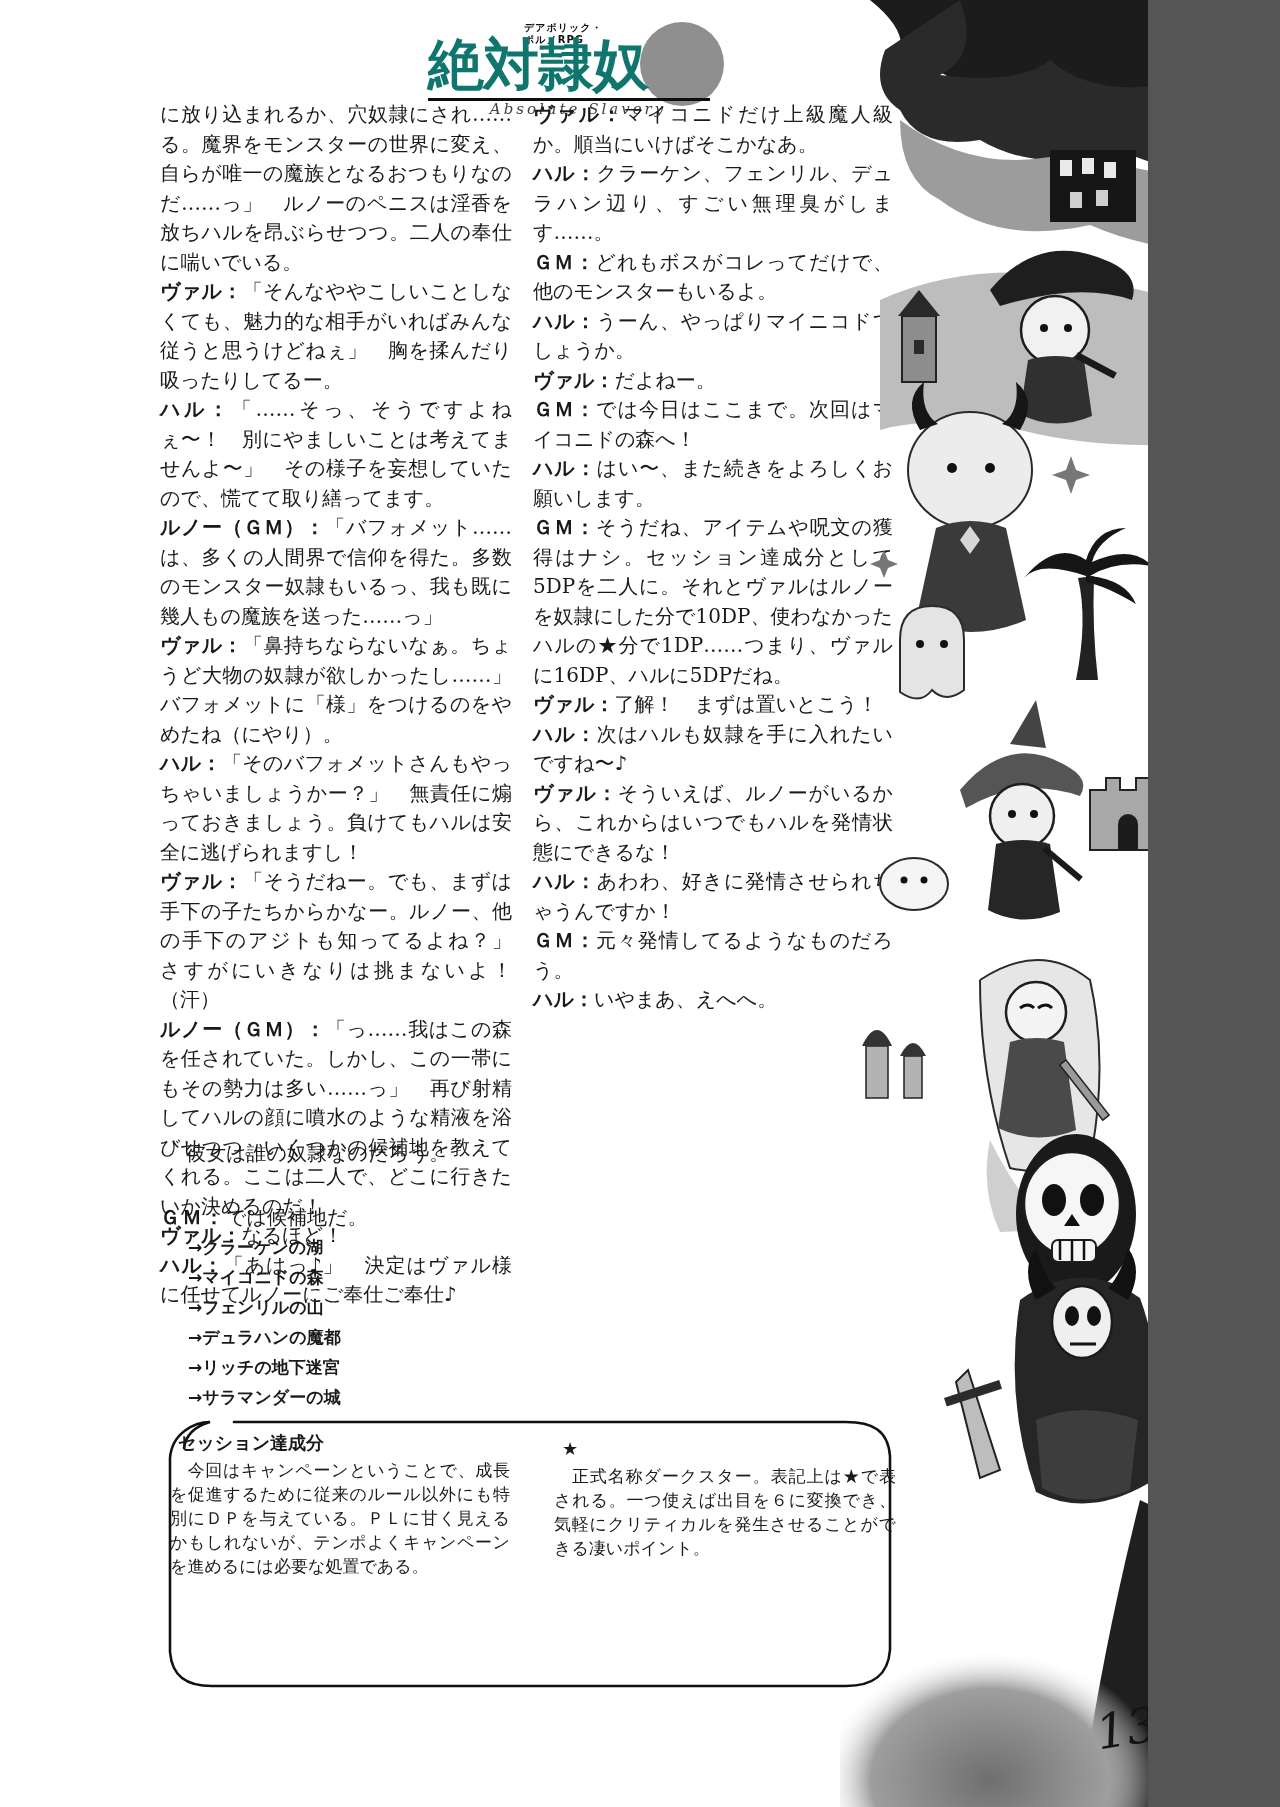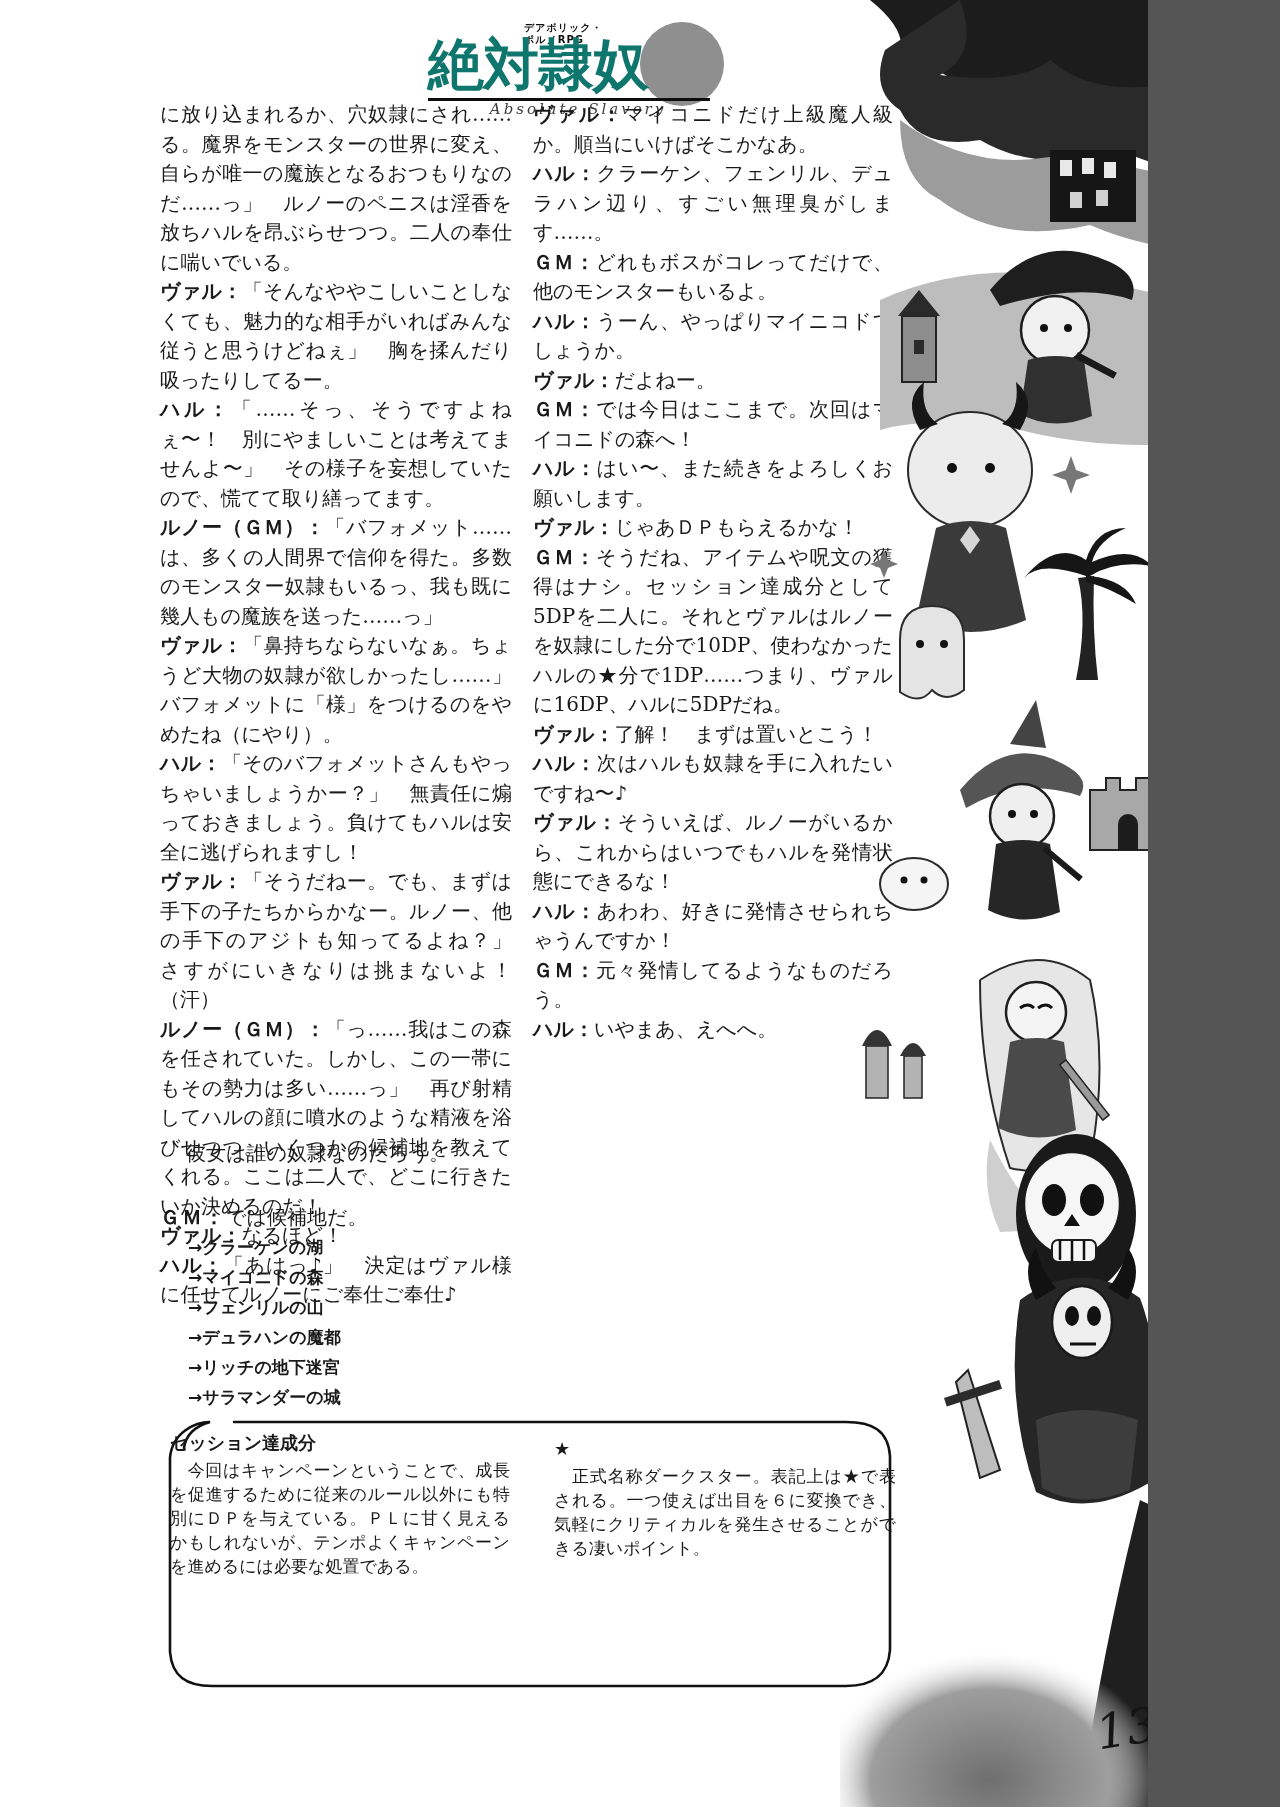--- a/index.html
+++ b/index.html
@@ -24,21 +24,21 @@
   #right-col{left:533px;top:100px;width:360px;}
   .narration{position:absolute;left:186px;top:1140px;font-size:20px;}
   .gm-block{position:absolute;left:160px;top:1202px;font-size:20px;line-height:30px;}
   .gm-line .spk{letter-spacing:2px;}
   .cand{margin-left:28px;font-family:"DejaVu Sans","Liberation Sans",sans-serif;
         font-weight:bold;font-size:17px;line-height:30px;}
   
   .notebox{position:absolute;left:146px;top:1408px;width:766px;height:292px;}
   .notebox svg{position:absolute;left:0;top:0;}
   .note-col{position:absolute;font-size:17px;line-height:24px;text-align:justify;}
-  .note-col h4{margin:0 0 4px 8px;font-family:"DejaVu Sans","Liberation Sans",sans-serif;
+  .note-col h4{margin:0 0 4px 16px;font-family:"DejaVu Sans","Liberation Sans",sans-serif;
                font-size:18px;line-height:22px;}
   .note-col p{margin:0 0 14px 8px;}
   #note-left{left:16px;top:24px;width:348px;}
   #note-right{left:400px;top:30px;width:350px;}
   
   .artwork{position:absolute;left:840px;top:0;width:440px;height:1807px;}
   
   .pageno{position:absolute;left:1096px;top:1700px;font-size:48px;font-style:italic;
           color:#141414;transform:rotate(-9deg);font-family:"DejaVu Serif","Liberation Serif",serif;}
 </style>
@@ -110,21 +110,20 @@
       <p><b class="spk">ＧＭ：</b><span>どれもボスがコレってだけで、他のモンスターもいるよ。</span></p>
 
       <p><b class="spk">ハル：</b><span>うーん、やっぱりマイニコドでしょうか。</span></p>
 
       <p><b class="spk">ヴァル：</b><span>だよねー。</span></p>
 
       <p><b class="spk">ＧＭ：</b><span>では今日はここまで。次回はマイコニドの森へ！</span></p>
 
       <p><b class="spk">ハル：</b><span>はい〜、また続きをよろしくお願いします。</span></p>
 
-      <p><b class="spk">ヴァル：</b><span>じゃあＤＰもらえるかな！</span></p>
 
       <p><b class="spk">ＧＭ：</b><span>そうだね、アイテムや呪文の獲得はナシ。セッション達成分として5DPを二人に。それとヴァルはルノーを奴隷にした分で10DP、使わなかったハルの★分で1DP……つまり、ヴァルに16DP、ハルに5DPだね。</span></p>
 
       <p><b class="spk">ヴァル：</b><span>了解！　まずは置いとこう！</span></p>
 
       <p><b class="spk">ハル：</b><span>次はハルも奴隷を手に入れたいですね〜♪</span></p>
 
       <p><b class="spk">ヴァル：</b><span>そういえば、ルノーがいるから、これからはいつでもハルを発情状態にできるな！</span></p>
 
       <p><b class="spk">ハル：</b><span>あわわ、好きに発情させられちゃうんですか！</span></p>

